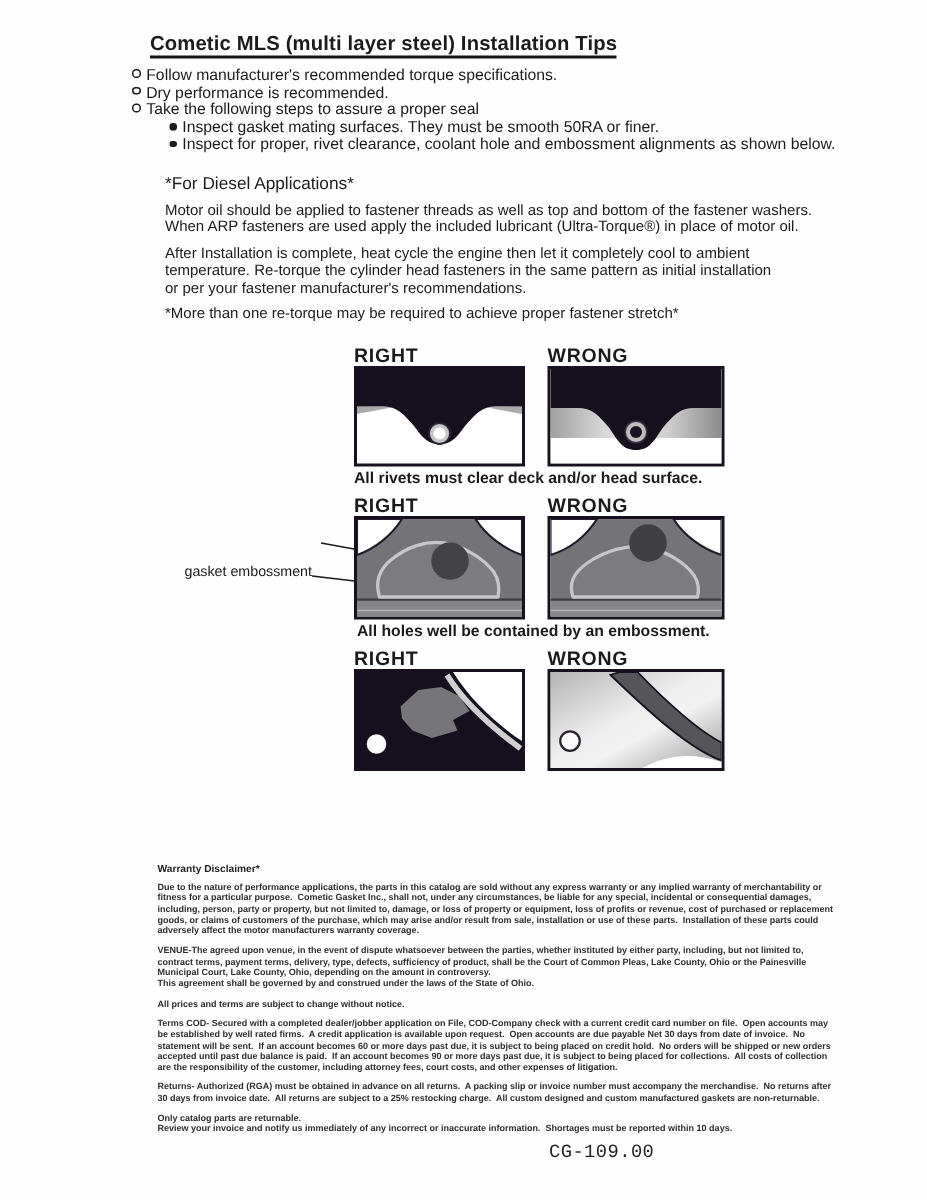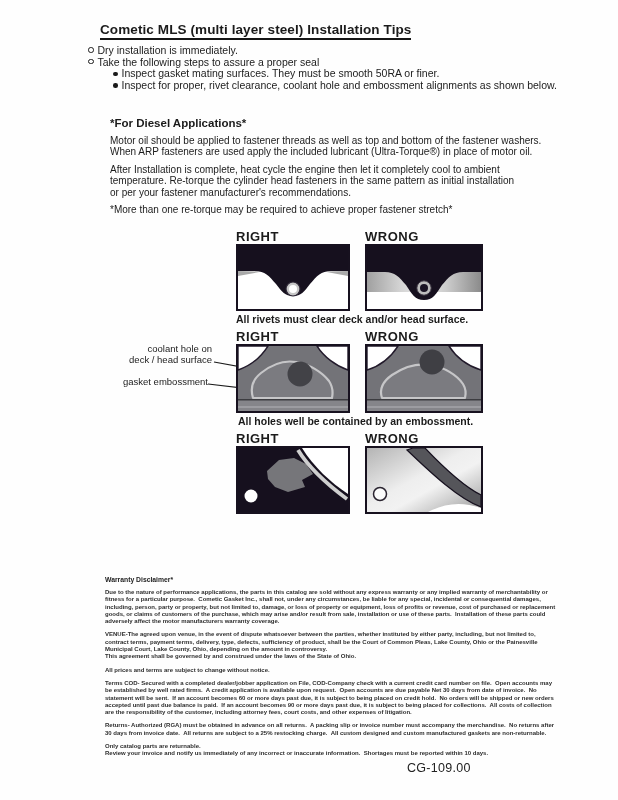--- a/index.html
+++ b/index.html
@@ -11,21 +11,21 @@
          border-bottom:2px solid #151515;padding-bottom:1px;letter-spacing:0.1px;}
 
   .bullets{font-size:10.5px;line-height:11.5px;}
   .b-row{white-space:nowrap;}
   .dot-open{display:inline-block;width:3.5px;height:3.5px;border:1.1px solid #1b1b1b;
             border-radius:50%;margin-right:4px;vertical-align:1.5px;}
   .sub{margin-left:25px;}
   .dot-fill{display:inline-block;width:4.5px;height:4.5px;background:#1b1b1b;
             border-radius:50%;margin-right:4px;vertical-align:1px;}
 
-  .diesel-h{font-size:11.5px;font-weight:bold;margin:0 0 6px 0;}
+  .diesel-h{font-size:11.5px;font-weight:normal;margin:0 0 6px 0;}
   .para{font-size:10px;line-height:11.4px;white-space:pre;margin:0 0 6px 0;}
 
   .rw-label{font-size:13px;font-weight:bold;text-align:left;letter-spacing:0.5px;}
   .diag-box{box-sizing:border-box;border:2px solid #17111f;background:#fff;}
   .diag-box svg{display:block;width:100%;height:100%;}
   .caption{font-size:10.5px;font-weight:bold;white-space:pre-line;line-height:11.5px;}
 
   .ann-label{font-size:9.5px;line-height:11px;text-align:right;white-space:pre-line;}
 
   .warranty{width:450px;}
@@ -38,21 +38,22 @@
 </head>
 <body>
 
 <div id="page">
 
   <div class="abs" style="left:100px;top:20px;">
     <span class="title">Cometic MLS (multi layer steel) Installation Tips</span>
   </div>
 
   <div class="abs bullets" style="left:88px;top:45px;">
-    <div class="b-row"><span class="dot-open"></span><span>Dry installation is immediately.</span></div>
+    <div class="b-row"><span class="dot-open"></span><span>Follow manufacturer's recommended torque specifications.</span></div>
+    <div class="b-row"><span class="dot-open"></span><span>Dry performance is recommended.</span></div>
     <div class="b-row"><span class="dot-open"></span><span>Take the following steps to assure a proper seal</span></div>
     <div class="sub">
       <div class="b-row"><span class="dot-fill"></span><span>Inspect gasket mating surfaces.  They must be smooth 50RA or finer.</span></div>
       <div class="b-row"><span class="dot-fill"></span><span>Inspect for proper, rivet clearance, coolant hole and embossment alignments as shown below.</span></div>
     </div>
   </div>
 
   <div class="abs" style="left:110px;top:117px;">
     <div class="diesel-h">*For Diesel Applications*</div>
     <div class="para">Motor oil should be applied to fastener threads as well as top and bottom of the fastener washers.
@@ -91,22 +92,20 @@
       <path d="M0,0 H114 V26 H96 C86,26 82,31 75,39 C69,48 66,54 57,54 C48,54 45,48 39,39 C32,31 28,26 18,26 H0 Z" fill="#16101e"></path>
       <circle cx="57" cy="42" r="7.2" fill="#bdbdbd" stroke="#3a3340" stroke-width="1"></circle>
       <circle cx="57" cy="42" r="4" fill="#1a1424"></circle>
     </svg>
   </div>
   <div class="abs caption" style="left:236px;top:314px;">All rivets must clear deck and/or head surface.</div>
 
   <div class="abs rw-label" style="left:236px;top:329px;width:114px;">RIGHT</div>
   <div class="abs rw-label" style="left:365px;top:329px;width:118px;">WRONG</div>
 
-  <div class="abs ann-label" style="left:115px;top:343px;width:97px;">coolant hole on
-deck / head surface</div>
   <div class="abs ann-label" style="left:108px;top:376px;width:100px;">gasket embossment</div>
   <svg class="abs" style="left:115px;top:340px;" width="190" height="60">
     <line x1="99" y1="22" x2="176" y2="36" stroke="#1a1a1a" stroke-width="1.1"></line>
     <line x1="93" y1="44" x2="144" y2="50" stroke="#1a1a1a" stroke-width="1.1"></line>
   </svg>
 
   <div class="abs diag-box" style="left:236px;top:344px;width:114px;height:69px;">
     <svg viewBox="0 0 110 65" preserveAspectRatio="none">
       <rect x="0" y="0" width="110" height="65" fill="#737378"></rect>
       <rect x="0" y="54" width="110" height="11" fill="#85858a"></rect>
@@ -177,15 +176,15 @@
 be established by well rated firms.  A credit application is available upon request.  Open accounts are due payable Net 30 days from date of invoice.  No
 statement will be sent.  If an account becomes 60 or more days past due, it is subject to being placed on credit hold.  No orders will be shipped or new orders
 accepted until past due balance is paid.  If an account becomes 90 or more days past due, it is subject to being placed for collections.  All costs of collection
 are the responsibility of the customer, including attorney fees, court costs, and other expenses of litigation.</div>
     <div class="warr-p">Returns- Authorized (RGA) must be obtained in advance on all returns.  A packing slip or invoice number must accompany the merchandise.  No returns after
 30 days from invoice date.  All returns are subject to a 25% restocking charge.  All custom designed and custom manufactured gaskets are non-returnable.</div>
     <div class="warr-p">Only catalog parts are returnable.
 Review your invoice and notify us immediately of any incorrect or inaccurate information.  Shortages must be reported within 10 days.</div>
   </div>
 
-  <div class="abs page-num" style="left:407px;top:761px;">CG-109.00</div>
+  <div class="abs page-num" style="left:366px;top:761px;font-family:Liberation Mono, monospace;">CG-109.00</div>
 
 </div>
 
 </body></html>

